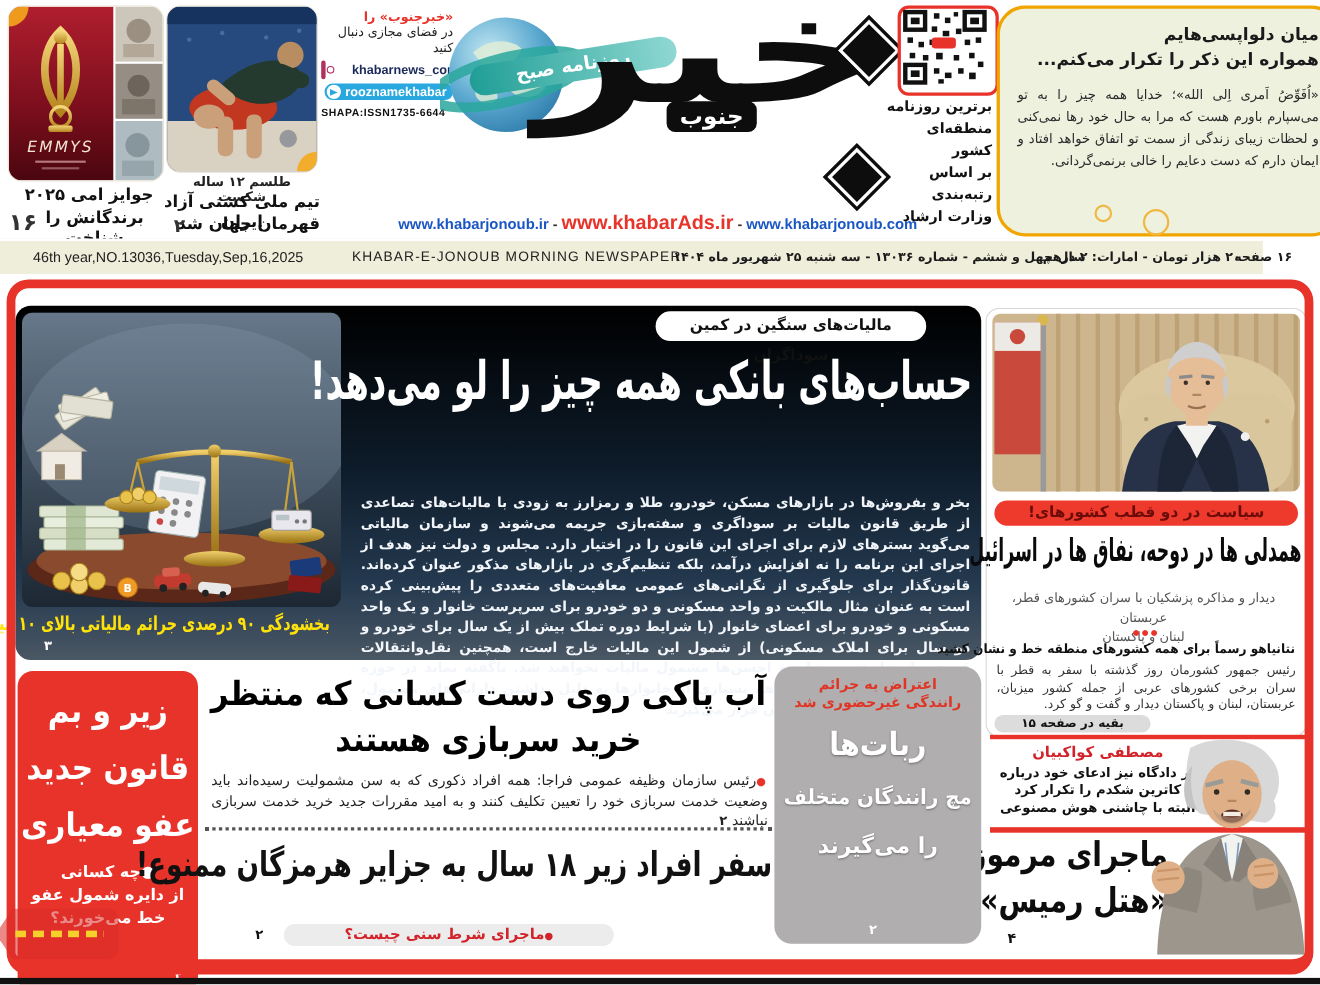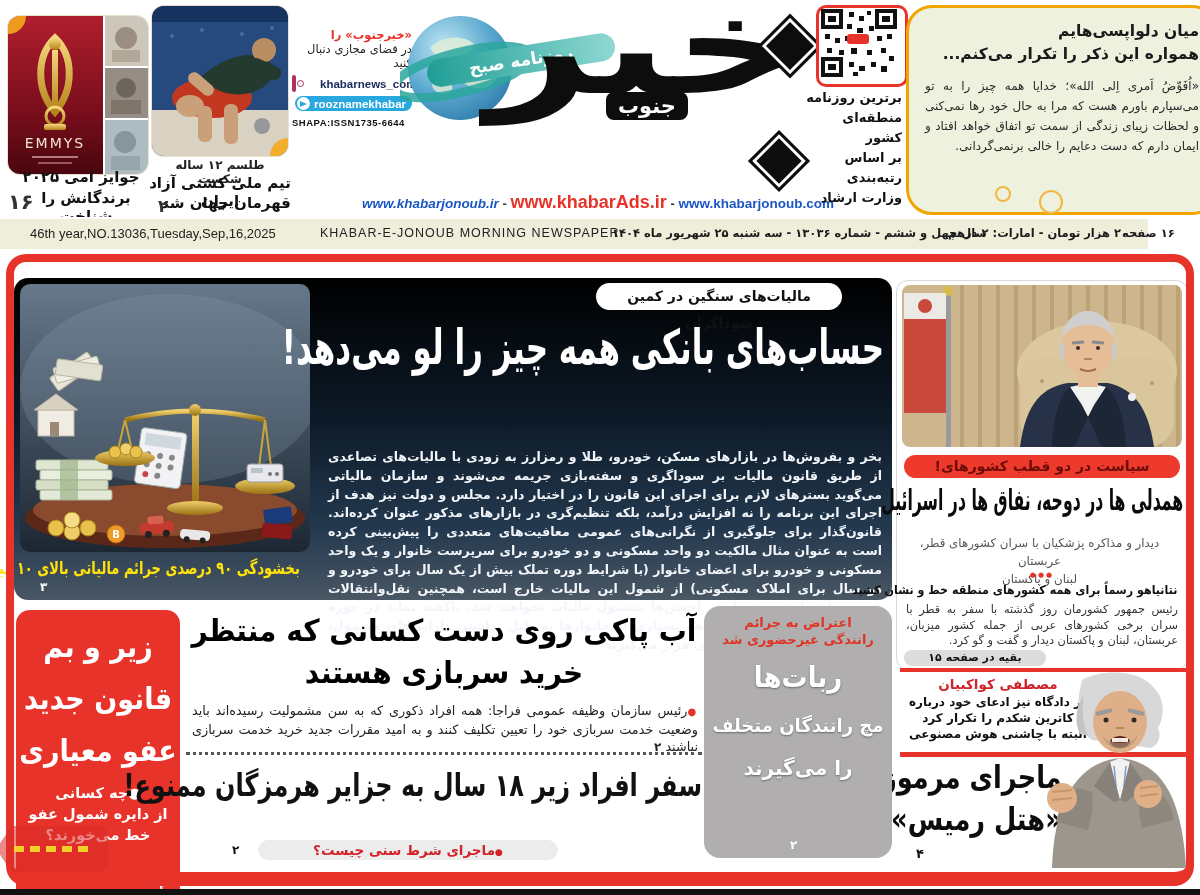--- a/index.html
+++ b/index.html
@@ -15,21 +15,21 @@
   .pill{border-radius:14px;background:#fff;}
   .justify{text-align:justify;}
   svg{display:block;}
   .tall{transform-origin:50% 50%;}
 </style>
 </head>
 <body>
 
 <div id="page">
 
-  <div class="abs" style="left:8px;top:16px;width:140px;height:158px;border-radius:12px;overflow:hidden;box-shadow:0 0 0 1px #e8e0d0;">
+  <div class="abs" style="left:8px;top:6px;width:140px;height:158px;border-radius:12px;overflow:hidden;box-shadow:0 0 0 1px #e8e0d0;font-style:italic;">
     <svg width="140" height="158" viewBox="0 0 140 158">
       <defs>
         <linearGradient id="redg" x1="0" y1="0" x2="0" y2="1">
           <stop offset="0" stop-color="#b01e2e"></stop>
             <stop offset="0.6" stop-color="#7a0e1c"></stop>
             <stop offset="1" stop-color="#4a060f"></stop>
         </linearGradient>
         <linearGradient id="goldg" x1="0" y1="0" x2="0" y2="1">
           <stop offset="0" stop-color="#f6d87c"></stop>
             <stop offset="1" stop-color="#b4841c"></stop>
@@ -80,21 +80,21 @@
       <circle cx="110" cy="120" r="8" fill="#1b2f52" opacity=".35"></circle>
     </svg>
     <div class="abs" style="right:0;bottom:0;width:18px;height:18px;border-radius:18px 0 0 0;background:#f5a81c;opacity:.9;"></div>
   </div>
   <div class="abs fa b c" style="left:152px;top:158px;width:136px;font-size:12px;color:#222;">طلسم ۱۲ ساله شکست</div>
   <div class="abs fa b c" style="left:148px;top:174px;width:144px;font-size:15px;color:#111;">تیم ملی کشتی آزاد ایران</div>
   <div class="abs fa b c" style="left:160px;top:194px;width:132px;font-size:15px;color:#111;">قهرمان جهان شد</div>
   <div class="abs fa b" style="left:158px;top:196px;font-size:17px;color:#333;">۲</div>
 
   <div class="abs fa" style="left:292px;top:8px;width:120px;height:104px;">
-    <div style="font-size:11.5px;text-align:right;margin-top:20px;">
+    <div style="font-size:11.5px;text-align:right;">
       <span class="b" style="color:#e8332a;">«خبرجنوب» را</span><br>
       <span style="color:#222;">در فضای مجازی</span>
       <span style="color:#222;">دنبال کنید</span>
     </div>
     <div style="direction:ltr;display:flex;align-items:center;gap:4px;margin-top:5px;">
       <span style="width:13px;height:13px;border:2px solid #b03060;border-radius:4px;display:inline-block;position:relative;">
           <span style="position:absolute;left:3px;top:3px;width:5px;height:5px;border:1.5px solid #b03060;border-radius:50%;"></span>
         </span>
       <span class="b en" style="font-size:11.5px;color:#1a2a5a;margin-left:20px;">khabarnews_com</span>
     </div>
@@ -123,21 +123,21 @@
       <ellipse cx="62" cy="64" rx="70" ry="20" fill="none" stroke="#2aa79e" stroke-width="9" opacity=".85" transform="rotate(-14 62 64)"></ellipse>
     </svg>
     <div class="abs fa b c" style="left:28px;top:46px;width:190px;height:28px;line-height:28px;background:linear-gradient(90deg,#1f9e96,#8fd8d2);color:#fff;font-size:17px;border-radius:14px;transform:rotate(-9deg);">روزنامه صبح</div>
     <div class="abs fa b nw" style="left:62px;top:-26px;width:340px;font-size:125px;color:#0d0d0d;transform:scale(1.45,1.08);transform-origin:40% 50%;text-align:center;">خبر</div>
     <div class="abs fa b" style="left:208px;top:92px;font-size:21px;color:#fff;background:#0d0d0d;padding:2px 12px;border-radius:8px;">جنوب</div>
     <div class="abs" style="left:372px;top:26px;width:34px;height:34px;background:#0d0d0d;border:3px solid #fff;outline:3px solid #0d0d0d;transform:rotate(45deg);"></div>
     <div class="abs" style="left:362px;top:142px;width:32px;height:32px;background:#0d0d0d;border:3px solid #fff;outline:3px solid #0d0d0d;transform:rotate(45deg);"></div>
   </div>
 
   <div class="abs c nw en" style="left:290px;top:192px;width:616px;">
-    <span class="b" style="font-size:13.5px;color:#1a56c4;font-style:italic;">www.khabarjonoub.ir</span><span class="b" style="font-size:13px;color:#333;"> - </span><span class="b" style="font-size:18px;color:#e8332a;">www.khabarAds.ir</span><span class="b" style="font-size:13px;color:#333;"> - </span><span class="b" style="font-size:13.5px;color:#1a56c4;">www.khabarjonoub.com</span>
+    <span class="b" style="font-size:13.5px;color:#1a56c4;">www.khabarjonoub.ir</span><span class="b" style="font-size:13px;color:#333;"> - </span><span class="b" style="font-size:18px;color:#e8332a;">www.khabarAds.ir</span><span class="b" style="font-size:13px;color:#333;"> - </span><span class="b" style="font-size:13.5px;color:#1a56c4;">www.khabarjonoub.com</span>
   </div>
 
   <div class="abs" style="left:816px;top:5px;width:86px;height:76px;border:3px solid #e8332a;border-radius:10px;background:#fff;">
     <svg width="80" height="70" viewBox="0 0 80 70">
       <g fill="#111">
         <rect x="4" y="3" width="18" height="16" fill="none" stroke="#111" stroke-width="4"></rect>
           <rect x="9" y="8" width="8" height="6"></rect>
         <rect x="58" y="3" width="18" height="16" fill="none" stroke="#111" stroke-width="4"></rect>
           <rect x="63" y="8" width="8" height="6"></rect>
         <rect x="4" y="51" width="18" height="16" fill="none" stroke="#111" stroke-width="4"></rect>

